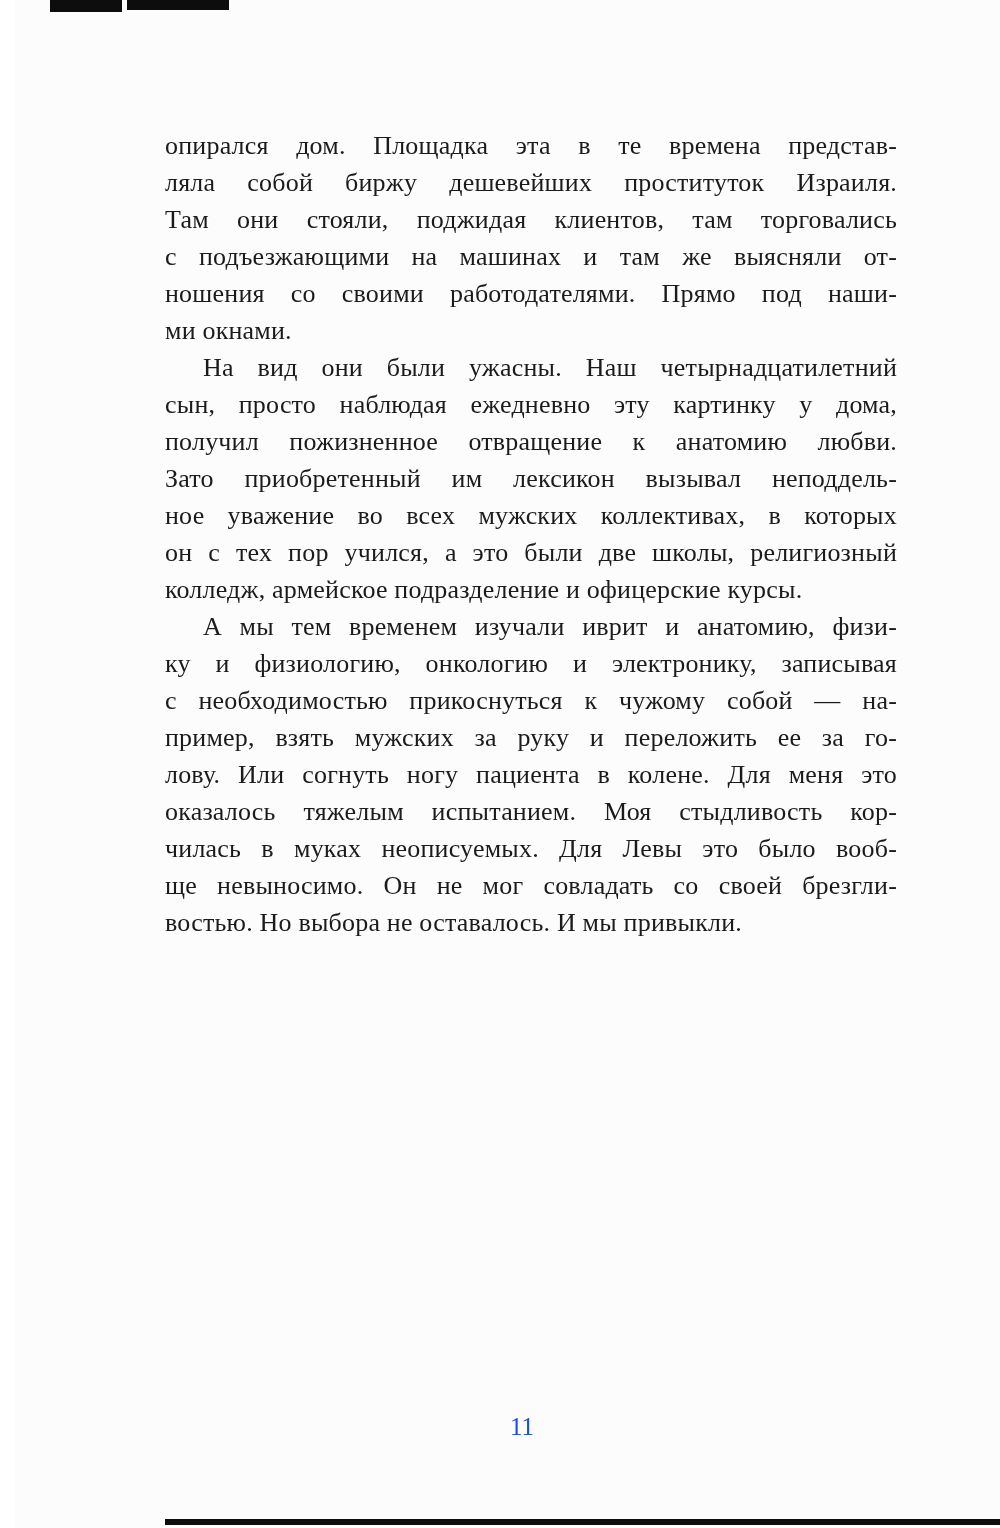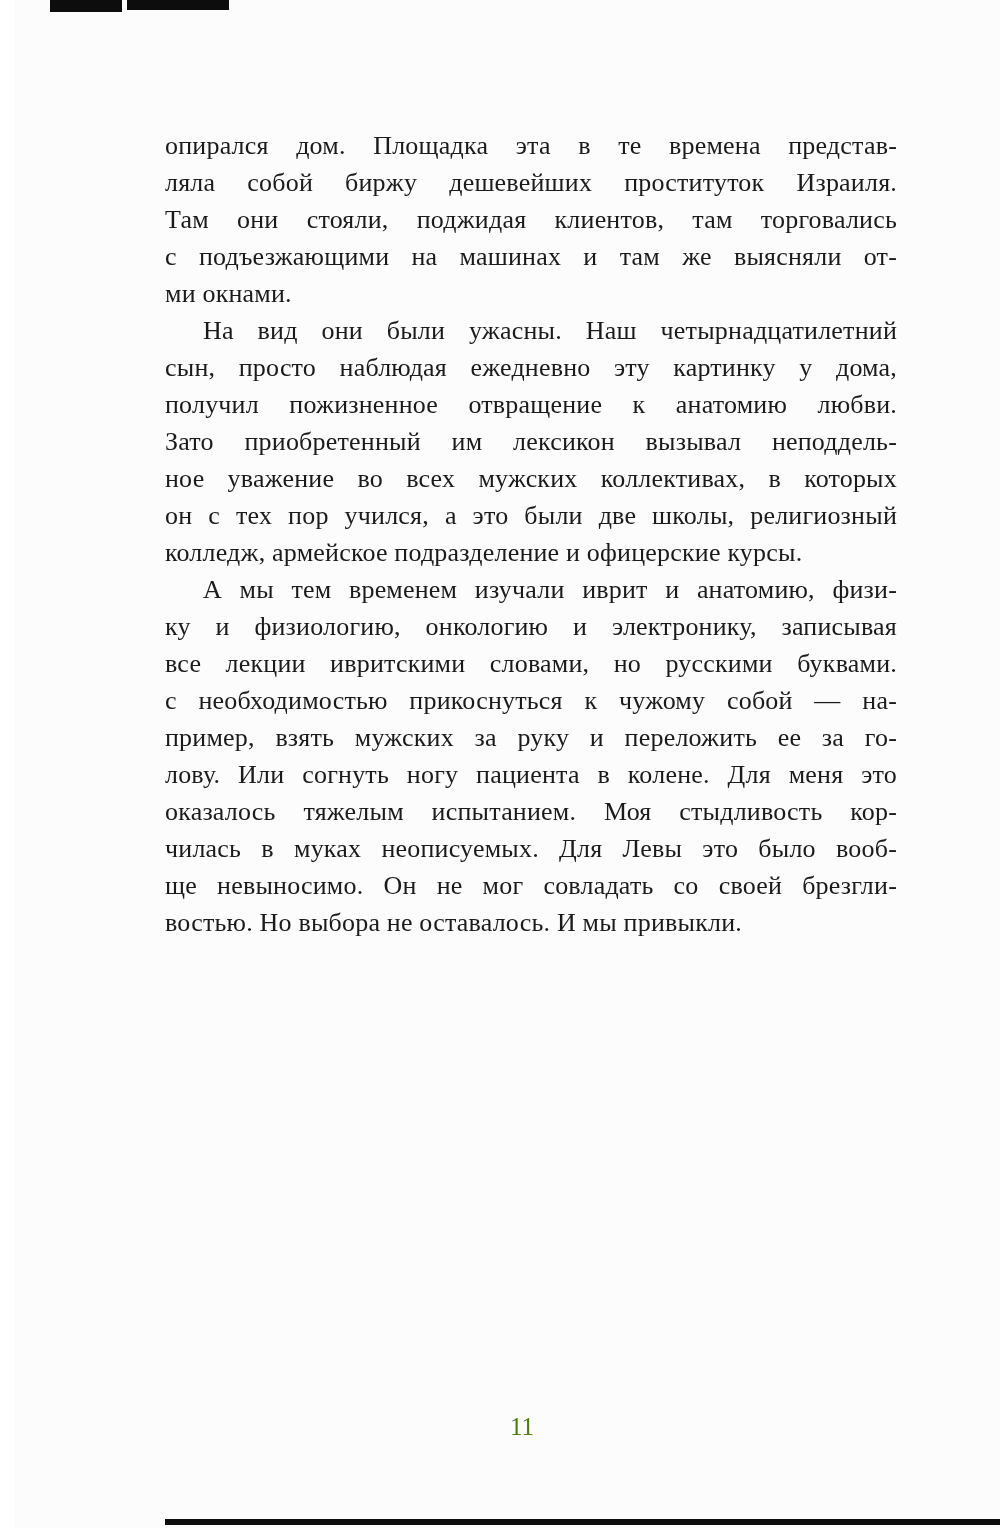--- a/index.html
+++ b/index.html
@@ -50,51 +50,51 @@
     text-indent: 38px;
   }
   .page-number {
     position: absolute;
     left: 150px;
     width: 714px;
     top: 1412px;
     text-align: center;
     font-size: 25px;
     line-height: 30px;
-    color: #4d7c0f;
+    color: #1d4ed8;
   }
 </style>
 </head>
 <body>
 
 <div class="page">
   <div class="scan-artifact artifact-top-1"></div>
   <div class="scan-artifact artifact-top-2"></div>
 
   <div class="text-block">
       <p class="para">
         <span class="line">опирался дом. Площадка эта в те времена представ-</span>
         <span class="line">ляла собой биржу дешевейших проституток Израиля.</span>
         <span class="line">Там они стояли, поджидая клиентов, там торговались</span>
         <span class="line">с подъезжающими на машинах и там же выясняли от-</span>
+        <span class="line">ношения со своими работодателями. Прямо под наши-</span>
         <span class="line last">ми окнами.</span>
       </p>
       <p class="para">
         <span class="line indent">На вид они были ужасны. Наш четырнадцатилетний</span>
         <span class="line">сын, просто наблюдая ежедневно эту картинку у дома,</span>
         <span class="line">получил пожизненное отвращение к анатомию любви.</span>
         <span class="line">Зато приобретенный им лексикон вызывал неподдель-</span>
         <span class="line">ное уважение во всех мужских коллективах, в которых</span>
         <span class="line">он с тех пор учился, а это были две школы, религиозный</span>
         <span class="line last">колледж, армейское подразделение и офицерские курсы.</span>
       </p>
       <p class="para">
         <span class="line indent">А мы тем временем изучали иврит и анатомию, физи-</span>
         <span class="line">ку и физиологию, онкологию и электронику, записывая</span>
-        <span class="line">все лекции ивритскими словами, но русскими буквами.</span>
         <span class="line">с необходимостью прикоснуться к чужому собой — на-</span>
         <span class="line">пример, взять мужских за руку и переложить ее за го-</span>
         <span class="line">лову. Или согнуть ногу пациента в колене. Для меня это</span>
         <span class="line">оказалось тяжелым испытанием. Моя стыдливость кор-</span>
         <span class="line">чилась в муках неописуемых. Для Левы это было вооб-</span>
         <span class="line">ще невыносимо. Он не мог совладать со своей брезгли-</span>
         <span class="line last">востью. Но выбора не оставалось. И мы привыкли.</span>
       </p>
     </div>
 

